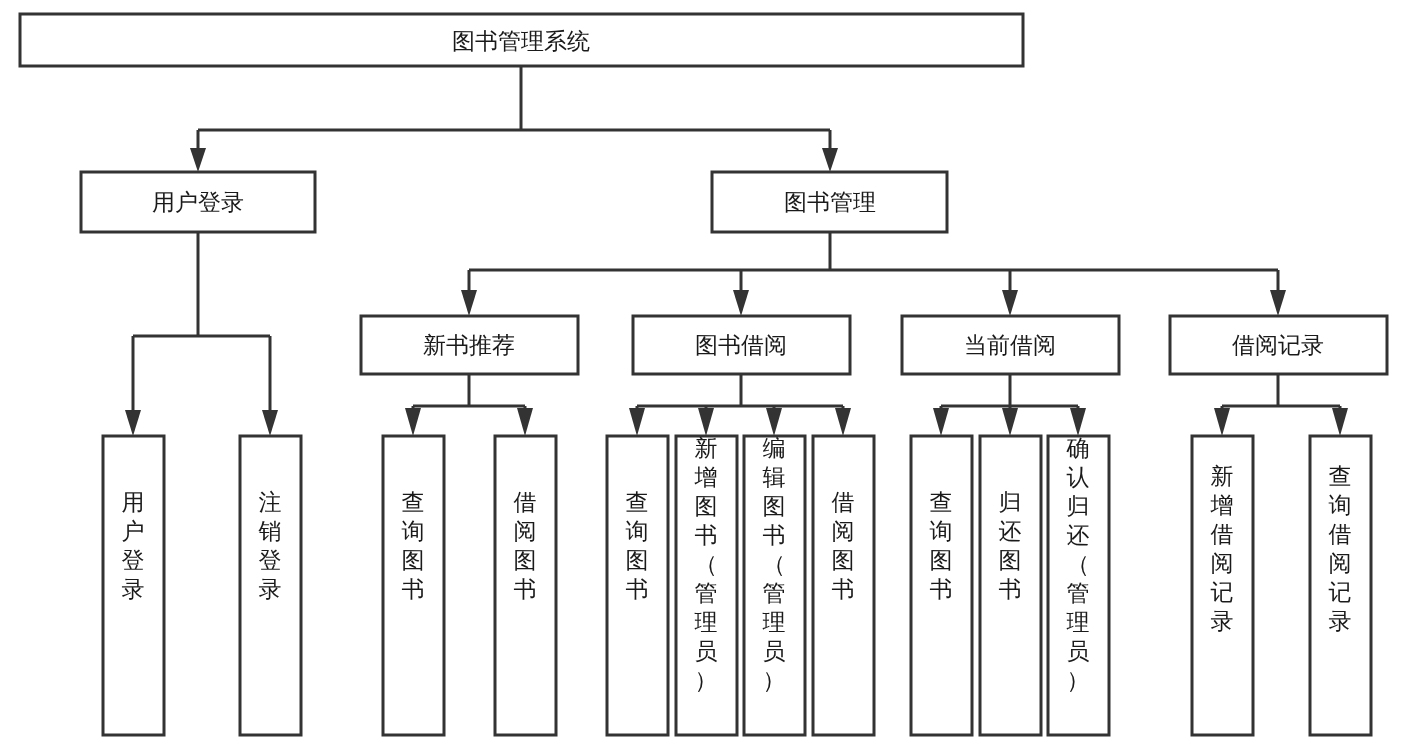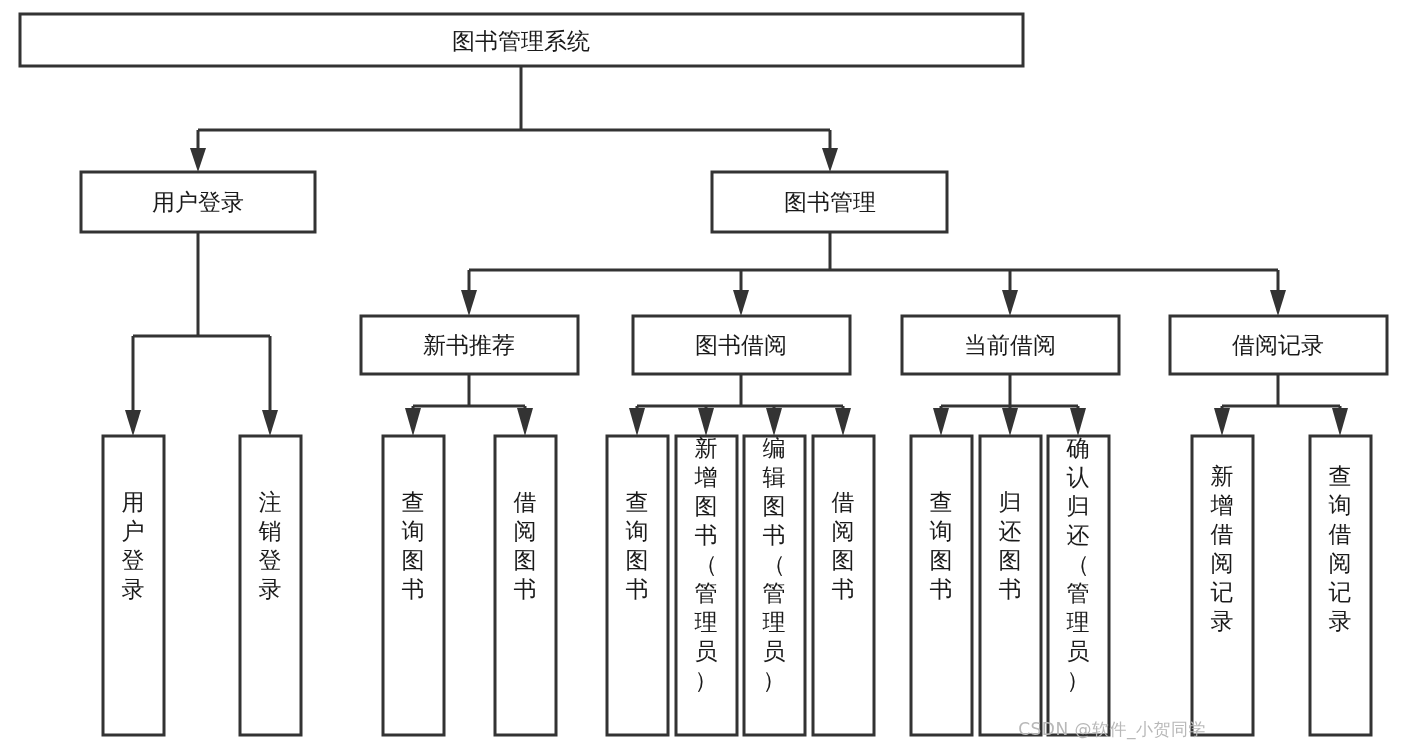--- a/index.html
+++ b/index.html
@@ -221,14 +221,13 @@
       <rect class="node-box" x="1192" y="436" width="61" height="299"></rect>
       <text class="node-label-v" x="1222" y="484"><tspan x="1222" dy="0">新</tspan><tspan x="1222" dy="29">增</tspan><tspan x="1222" dy="29">借</tspan><tspan x="1222" dy="29">阅</tspan><tspan x="1222" dy="29">记</tspan><tspan x="1222" dy="29">录</tspan></text>
     </g>
     <g>
       <rect class="node-box" x="1310" y="436" width="61" height="299"></rect>
       <text class="node-label-v" x="1340" y="484"><tspan x="1340" dy="0">查</tspan><tspan x="1340" dy="29">询</tspan><tspan x="1340" dy="29">借</tspan><tspan x="1340" dy="29">阅</tspan><tspan x="1340" dy="29">记</tspan><tspan x="1340" dy="29">录</tspan></text>
     </g>
 
   </svg>
 
-  <div class="watermark-text">CSDN @软件_小贺同学</div>
 </div>
 
 </body></html>

